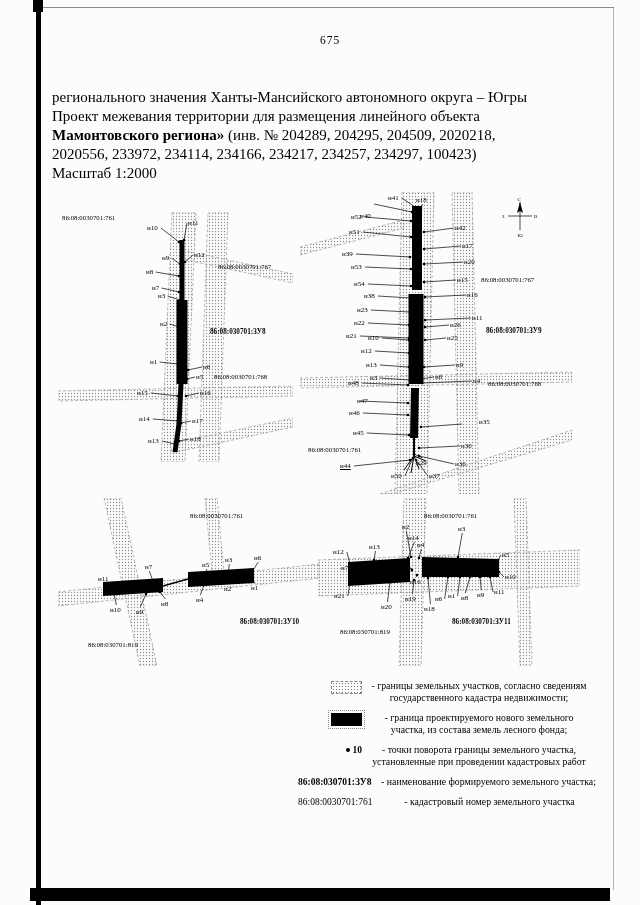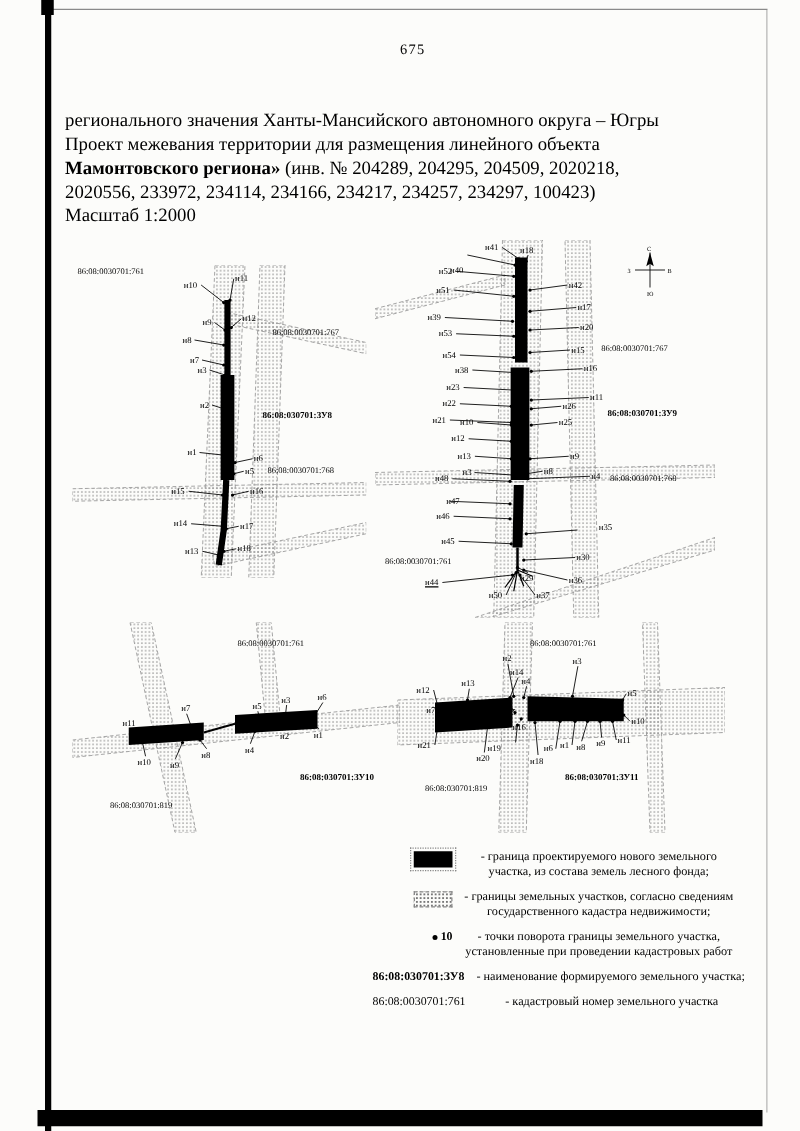--- a/index.html
+++ b/index.html
@@ -445,46 +445,46 @@
     <span class="pt" style="left: 90px; top: 36px;">н14</span>
     <span class="pt" style="left: 99px; top: 43px;">н4</span>
     <span class="pt" style="left: 140px; top: 27px;">н3</span>
     <span class="pt" style="left: 184px; top: 53px;">н5</span>
     <span class="pt" style="left: 187px; top: 75px;">н10</span>
     <span class="pt" style="left: 176px; top: 90px;">н11</span>
     <span class="pt" style="left: 159px; top: 93px;">н9</span>
     <span class="pt" style="left: 143px; top: 96px;">н8</span>
     <span class="pt" style="left: 130px; top: 94px;">н1</span>
     <span class="pt" style="left: 117px; top: 97px;">н6</span>
-    <span class="pt" style="left: 72px; top: 97px;">н19</span>
+    <span class="pt" style="left: 87px; top: 97px;">н19</span>
     <span class="pt" style="left: 63px; top: 105px;">н20</span>
     <span class="pt" style="left: 16px; top: 94px;">н21</span>
     <span class="pt" style="left: 23px; top: 66px;">н7</span>
     <span class="pt" style="left: 84px; top: 68px;">н15</span>
     <span class="pt" style="left: 106px; top: 67px;">н17</span>
     <span class="pt" style="left: 92px; top: 80px;">н16</span>
     <span class="pt" style="left: 106px; top: 107px;">н18</span>
     <span class="cad" style="left: 106px; top: 14px;">86:08:0030701:761</span>
     <span class="cad bold" style="left: 134px; top: 120px;">86:08:030701:ЗУ11</span>
     <span class="cad" style="left: 22px; top: 130px;">86:08:030701:819</span>
   </div>
 
 <div class="legend">
   <div>
       <div class="leg-row">
         <div class="leg-sym">
+          <span class="sw sw-dotted"></span>
+        </div>
+        <div class="leg-text">- границы земельных участков, согласно сведениям государственного кадастра недвижимости;</div>
+      </div>
+      <div class="leg-row">
+        <div class="leg-sym">
           <span class="sw sw-solid"></span>
         </div>
         <div class="leg-text">- граница проектируемого нового земельного участка, из состава земель лесного фонда;</div>
-      </div>
-      <div class="leg-row">
-        <div class="leg-sym">
-          <span class="sw sw-dotted"></span>
-        </div>
-        <div class="leg-text">- границы земельных участков, согласно сведениям государственного кадастра недвижимости;</div>
       </div>
       <div class="leg-row">
         <div class="leg-sym">
           <span class="leg-dot"></span>
           <span class="bold">10</span>
         </div>
         <div class="leg-text">- точки поворота границы земельного участка, установленные при проведении кадастровых работ</div>
       </div>
       <div class="leg-row">
         <div class="leg-sym">

